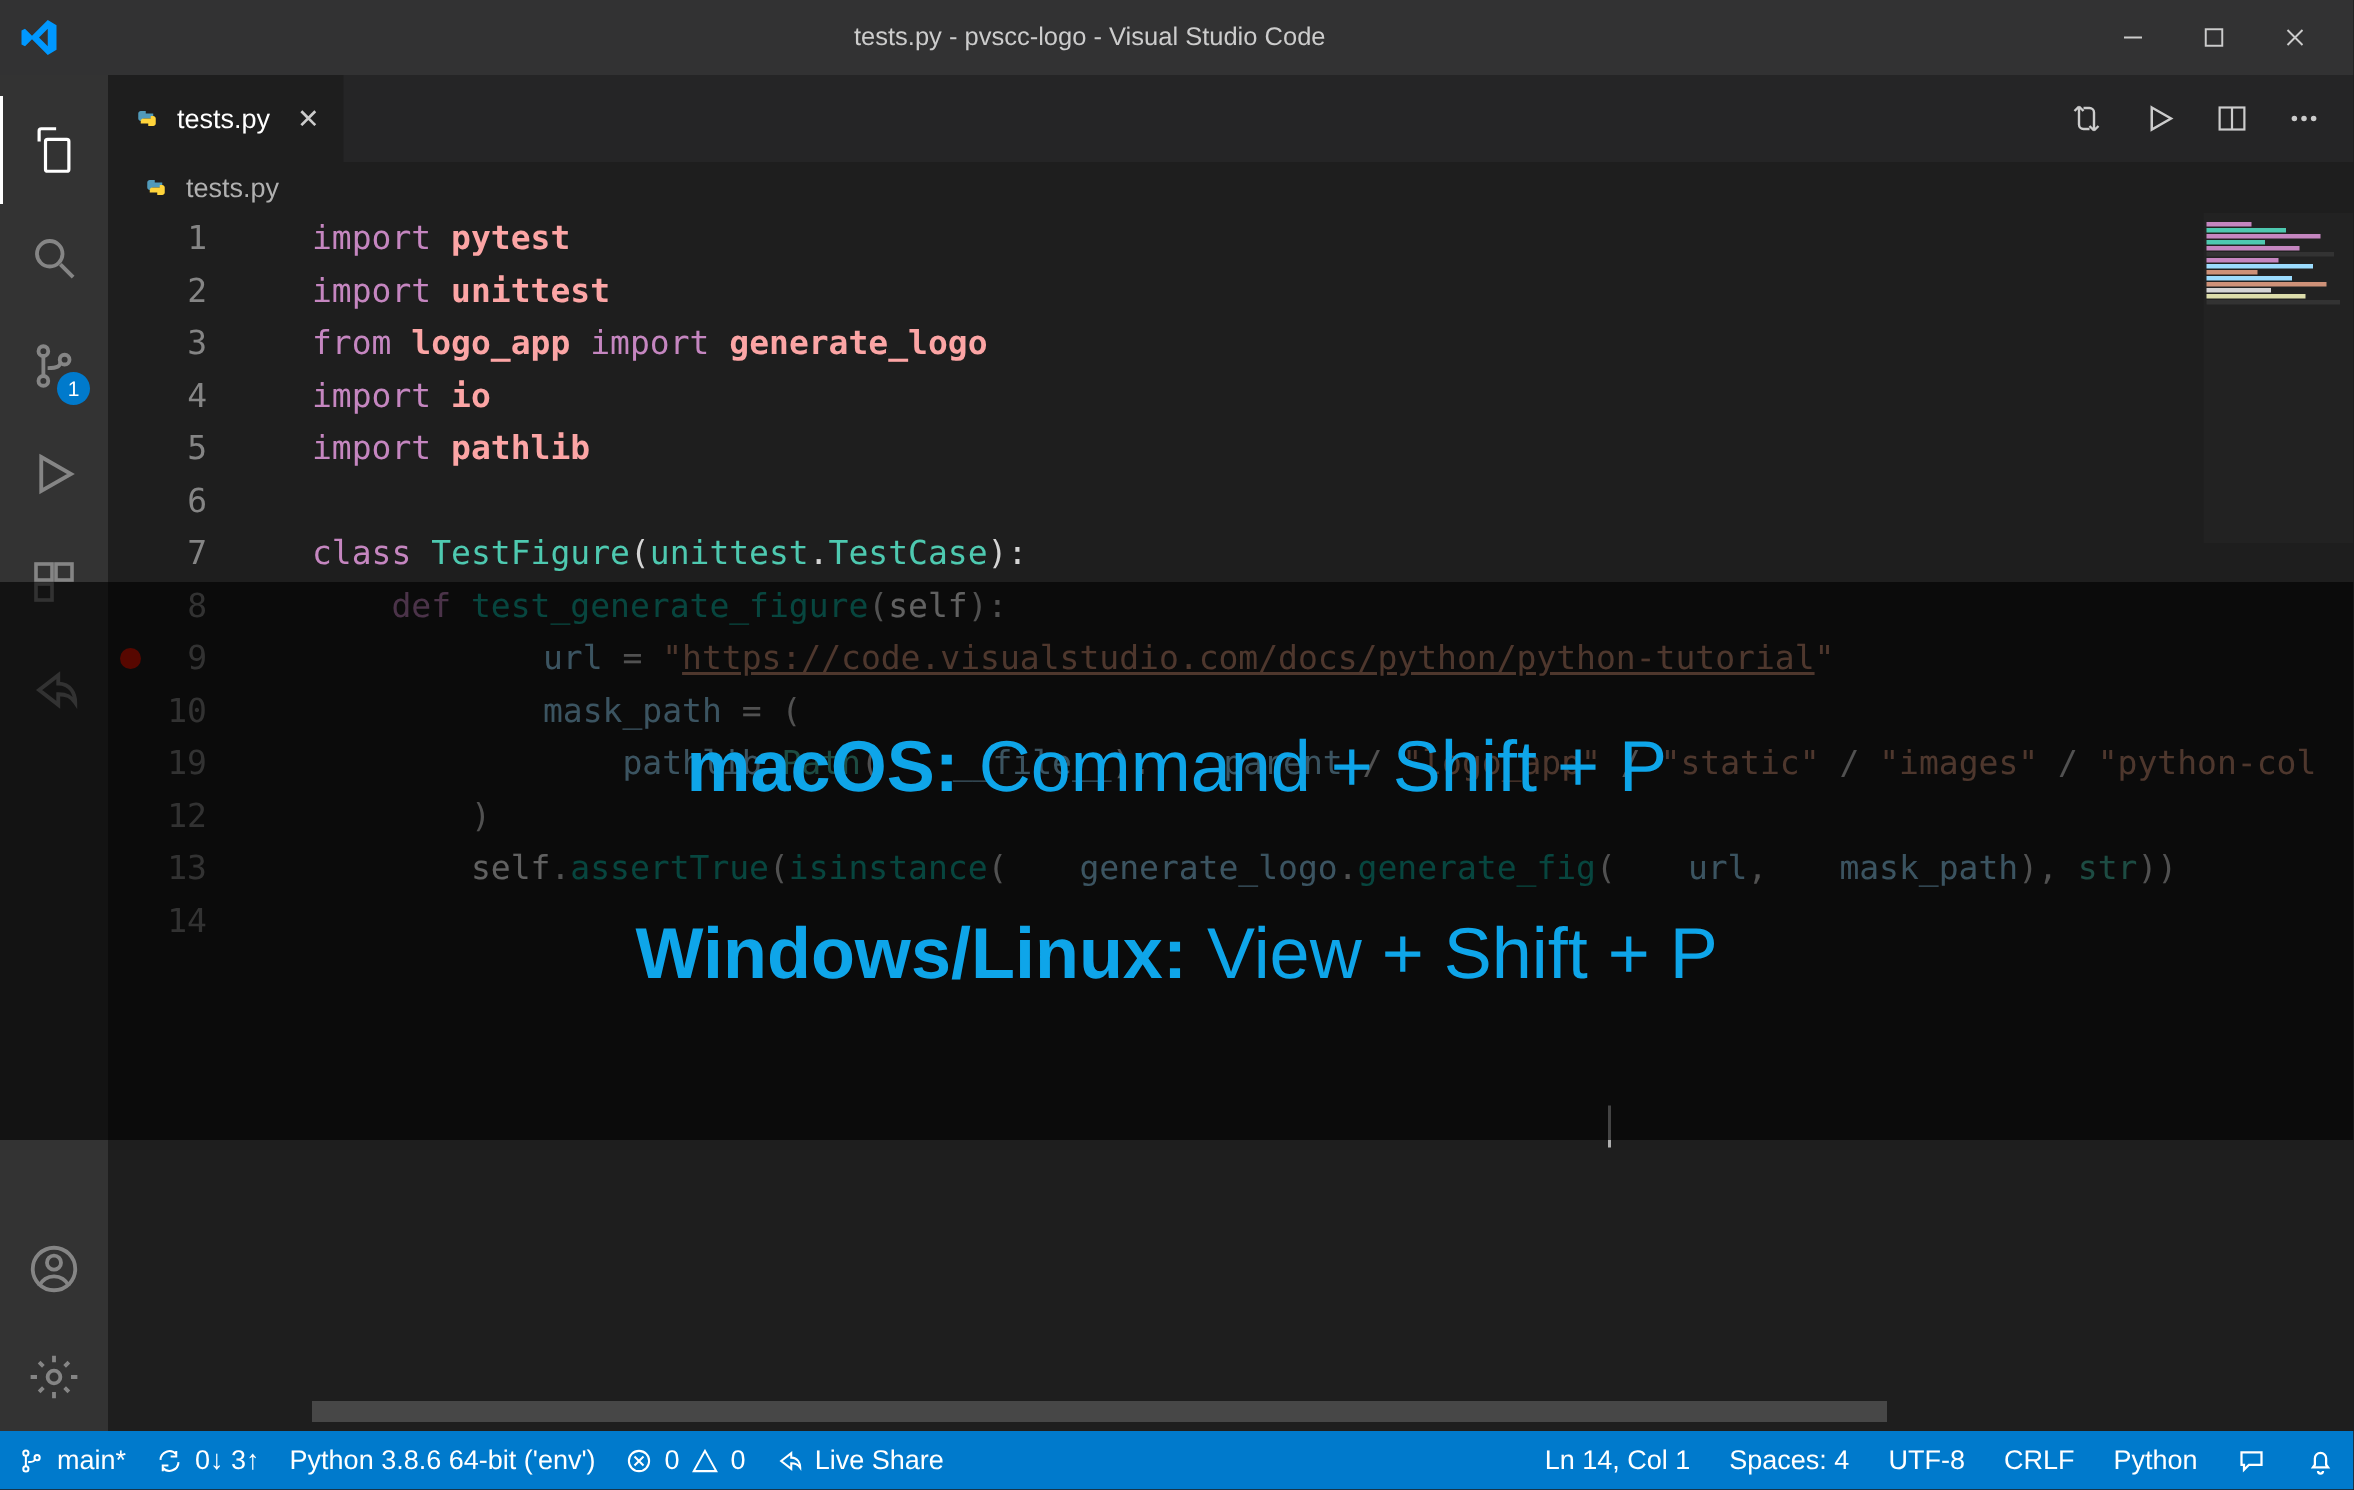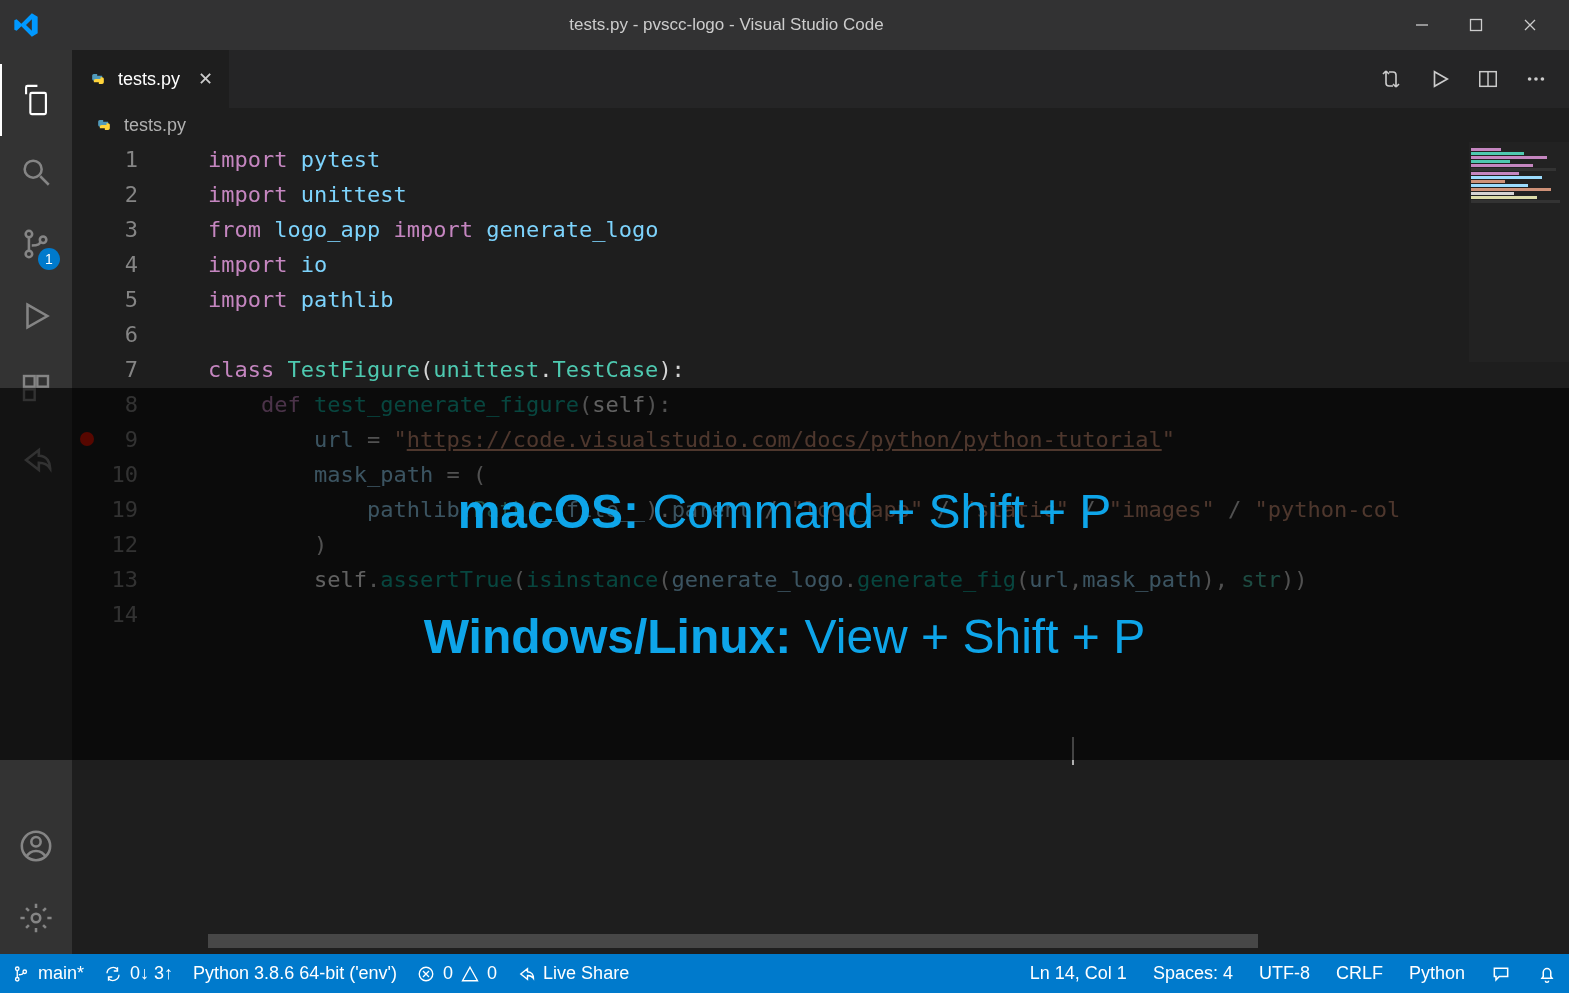--- a/index.html
+++ b/index.html
@@ -60,24 +60,24 @@
   background:#1e1e1e; font-family: Consolas, "Menlo", monospace; font-size:22px;
 }
 .gutter { position:absolute; left:0; top:0; bottom:0; width:100px; }
 .bp-area { position:absolute; left:0; top:0; bottom:0; width:30px; }
 .breakpoint { position:absolute; width:14px; height:14px; border-radius:50%; background:#e51400; left:8px; }
 .line-numbers { position:absolute; left:0; top:0; width:100px; color:#858585; text-align:right; padding-right:34px; }
 .ln { height:35px; line-height:35px; }
 .code { position:absolute; left:136px; top:0; right:0; white-space:pre; }
 .code-line { height:35px; line-height:35px; }
 .tok-kw { color:#c586c0; }
-.tok-mod { color:#7dd3fc; }
+.tok-mod { color:#fca5a5;font-weight:bold; }
 .tok-cls { color:#4ec9b0; }
 .tok-fn { color:#14b8a6; }
-.tok-var { color:#9cdcfe; }
+.tok-var { color:#9cdcfe;margin-left:48px; }
 .tok-str { color:#ce9178; }
 .tok-self { color:#ffffff; }
 .tok-punc { color:#d4d4d4; }
 .tok-url { color:#ce9178; text-decoration:underline; }
 
 .minimap { position:absolute; right:0; top:0; width:100px; height:220px; background:rgba(255,255,255,0.02); }
 .minimap-lines { width:96px; position:absolute; top:6px; right:2px; }
 .mm { height:3px; margin-bottom:1px; }
 
 .hscroll { position:absolute; left:136px; bottom:6px; width:1050px; height:14px; background:rgba(121,121,121,0.45); }

